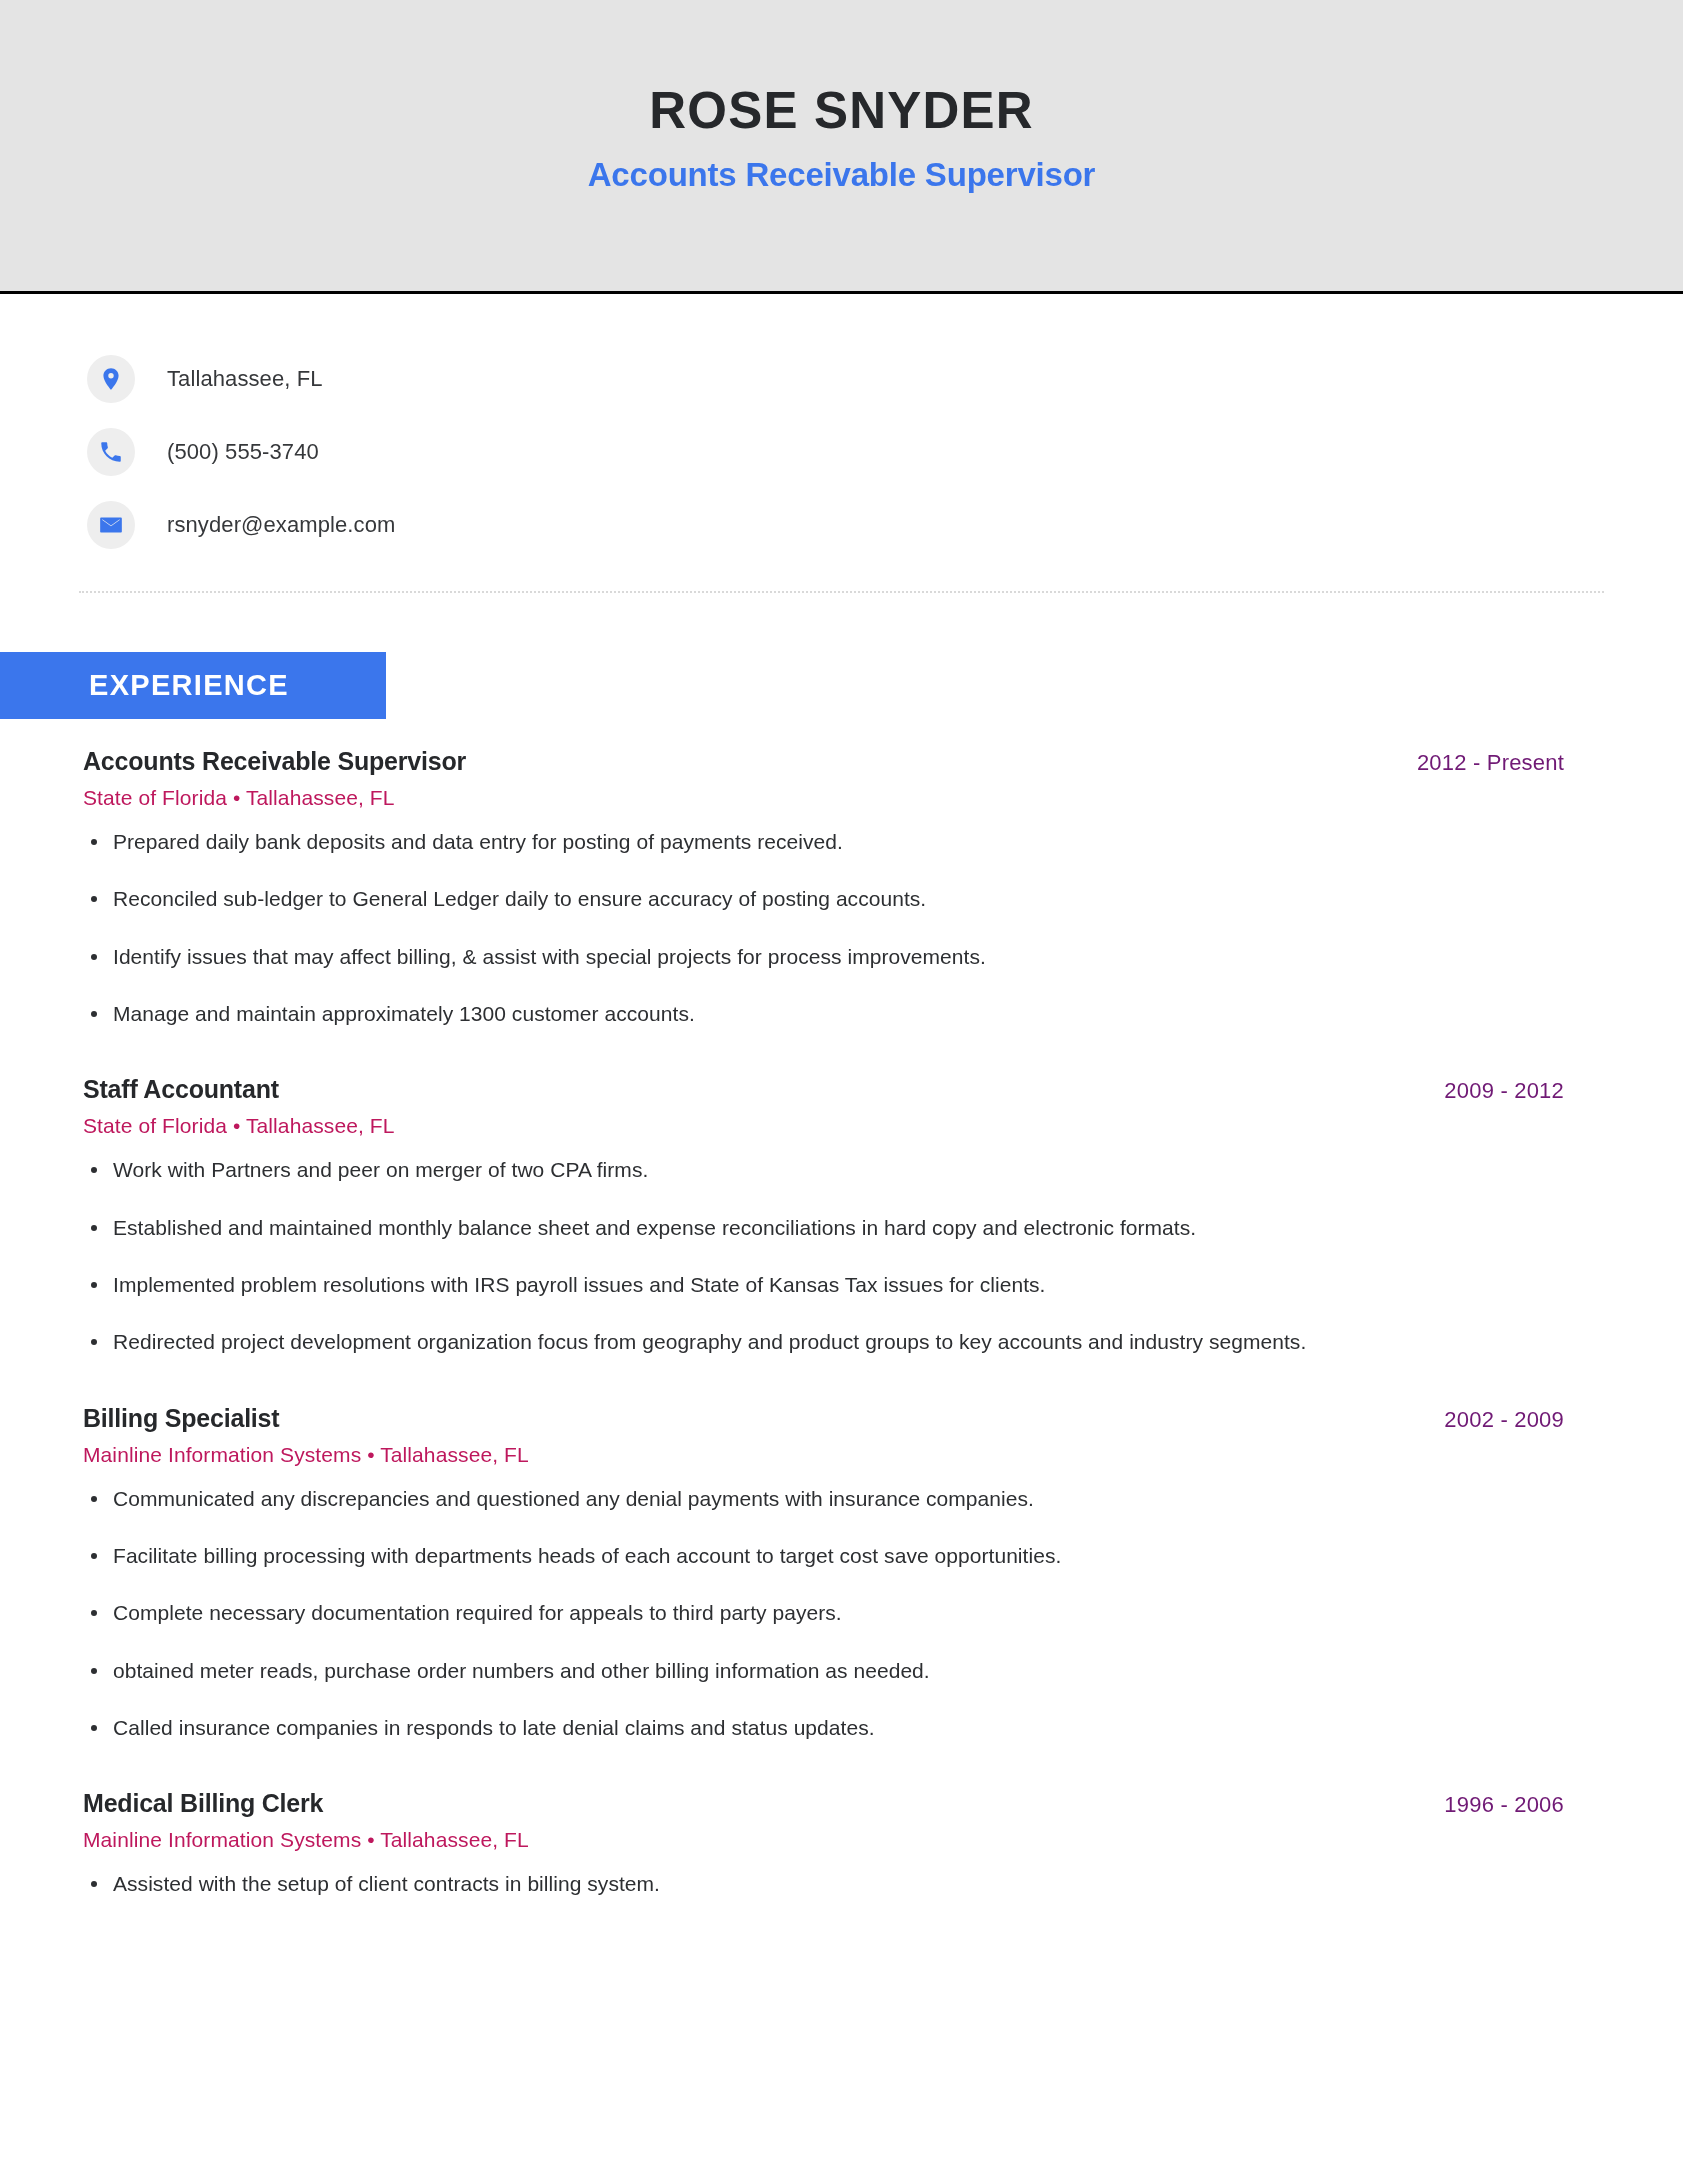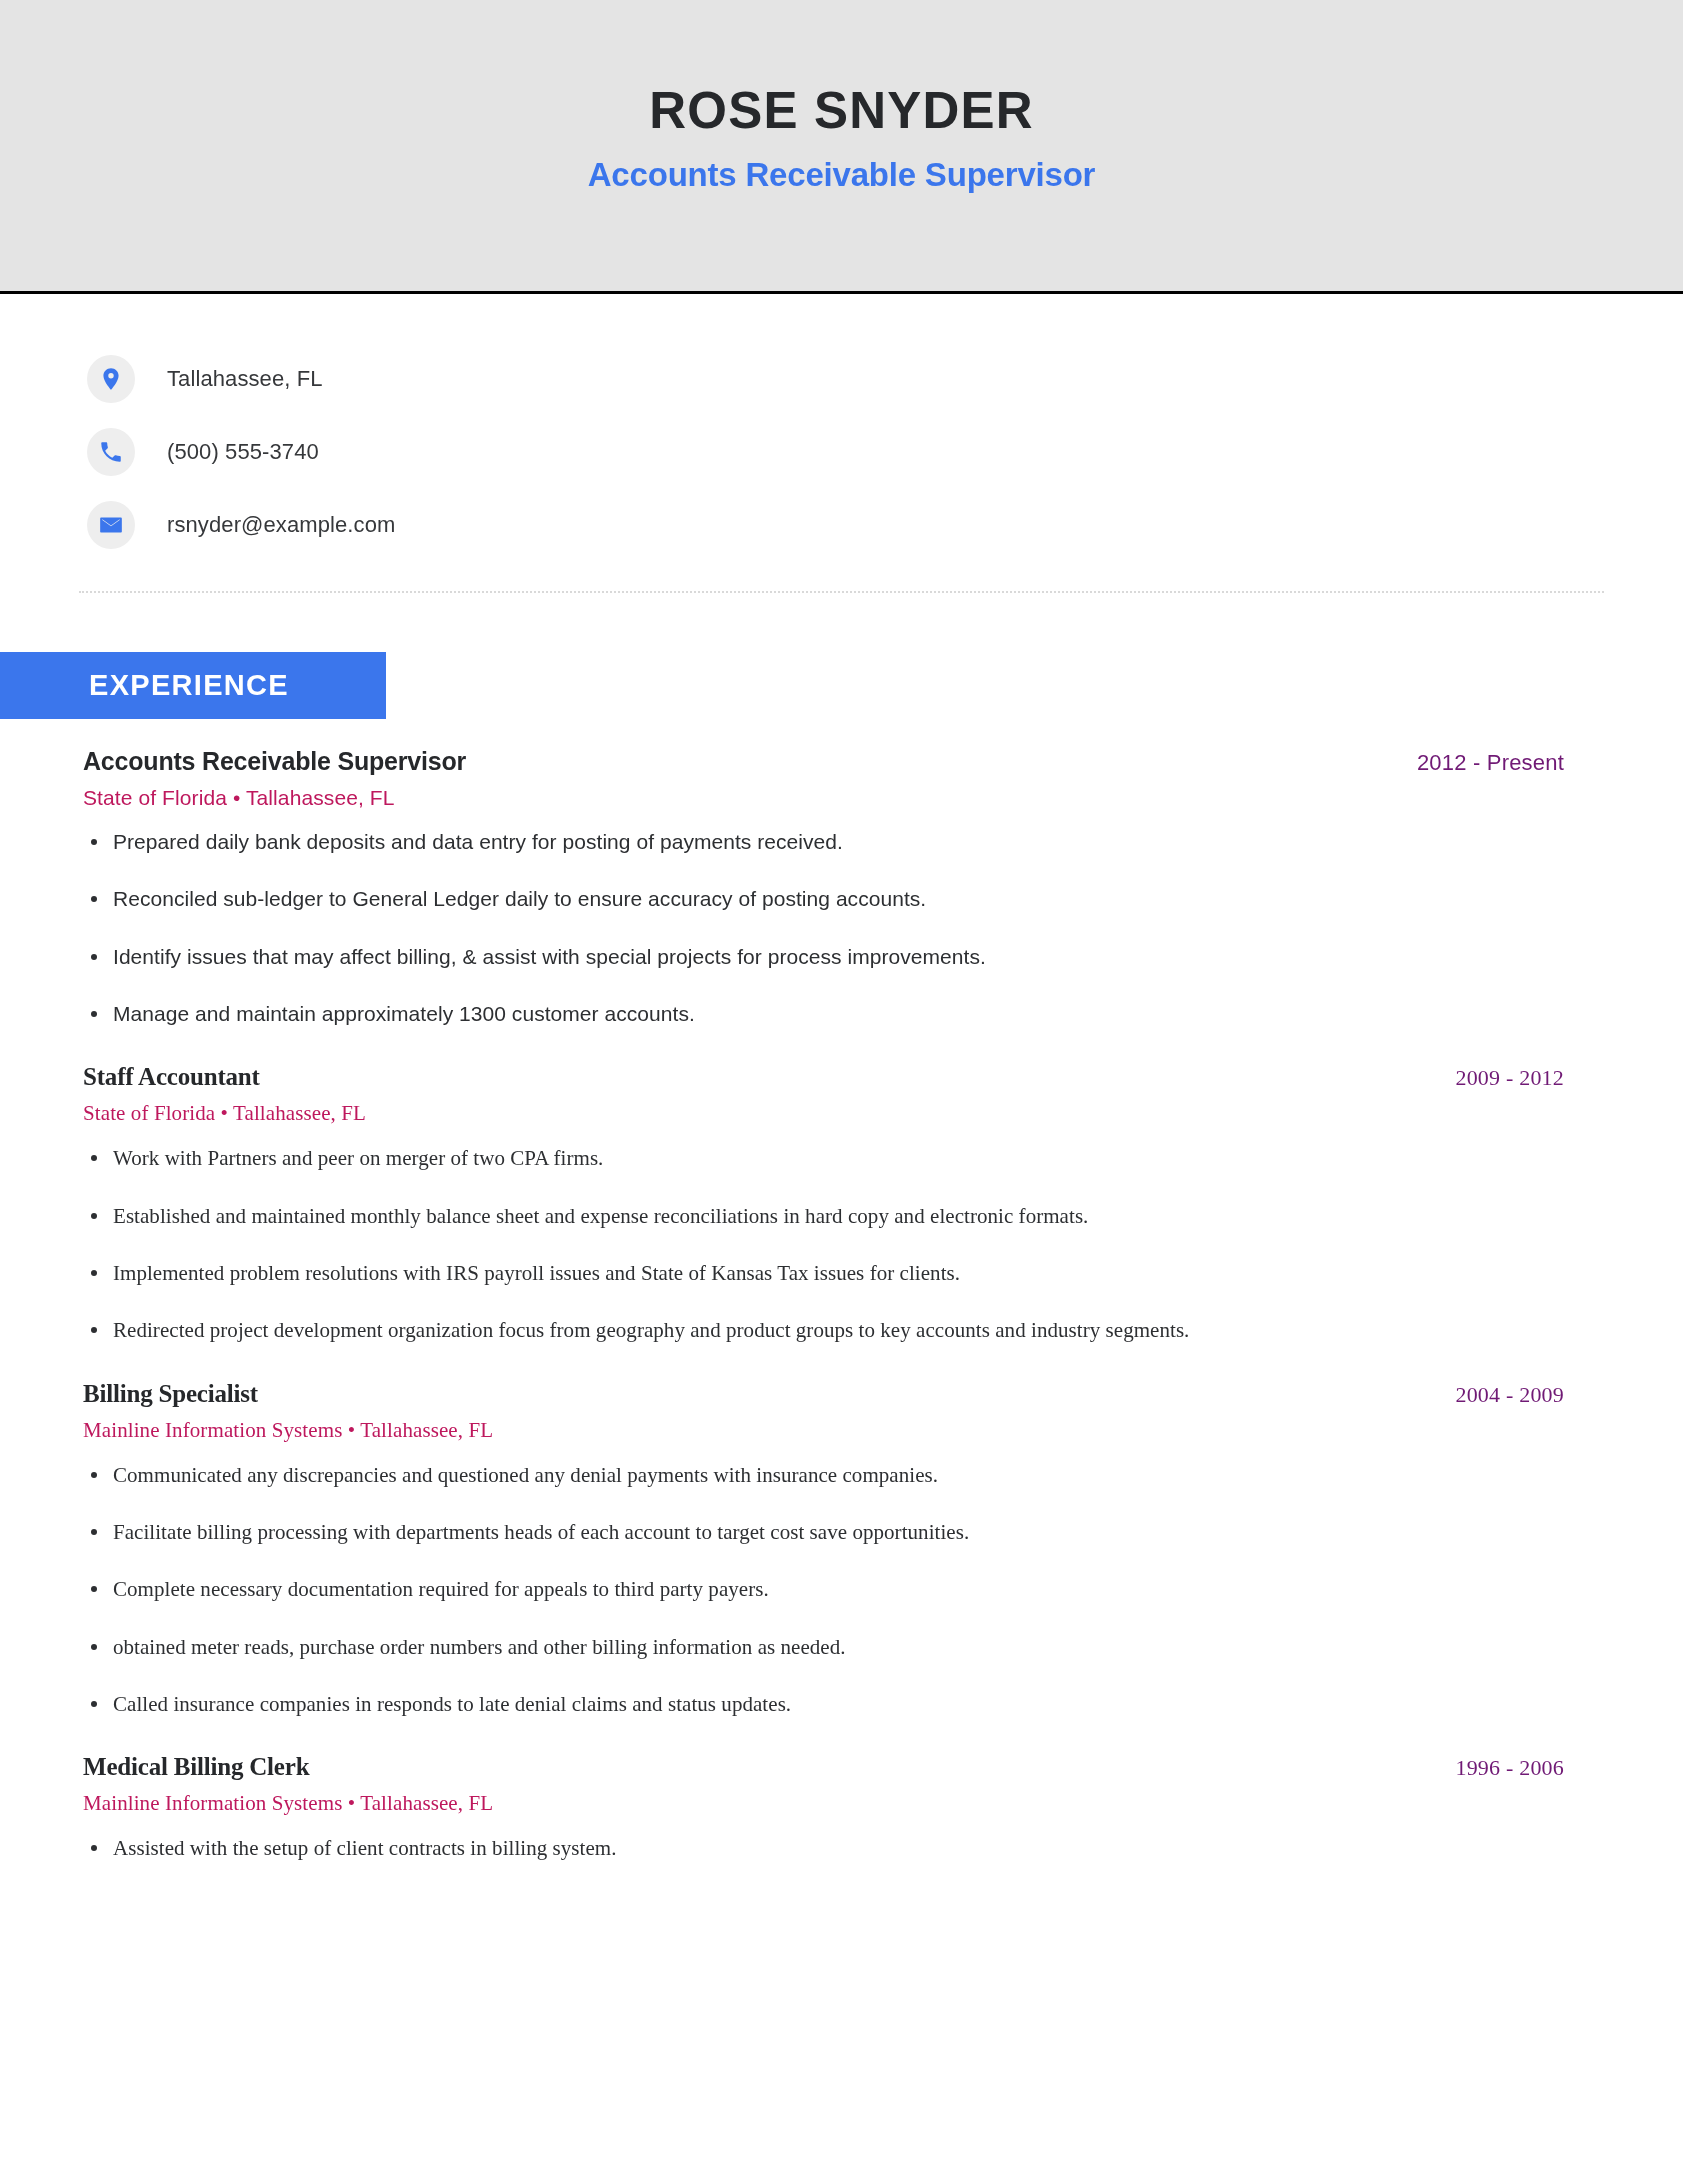--- a/index.html
+++ b/index.html
@@ -146,21 +146,21 @@
   .bullets li::before {
     content: "";
     position: absolute;
     left: 8px;
     top: 11px;
     width: 6px;
     height: 6px;
     border-radius: 50%;
     background: #2d2f32;
   }
-  .job + .job { margin-top: 4px; font-family: Liberation Serif, serif; }
+  .job + .job { margin-top: 16px; }
 </style>
 </head>
 <body>
 
 <div class="page">
 
   <div class="header">
     <div class="full-name">ROSE SNYDER</div>
     <div class="job-title">Accounts Receivable Supervisor</div>
   </div>
@@ -228,21 +228,21 @@
         <li>Work with Partners and peer on merger of two CPA firms.</li>
         <li>Established and maintained monthly balance sheet and expense reconciliations in hard copy and electronic formats.</li>
         <li>Implemented problem resolutions with IRS payroll issues and State of Kansas Tax issues for clients.</li>
         <li>Redirected project development organization focus from geography and product groups to key accounts and industry segments.</li>
       </ul>
     </div>
 
     <div class="job">
       <div class="job-head">
         <span class="job-position">Billing Specialist</span>
-        <span class="job-dates">2004 - 2009</span>
+        <span class="job-dates">2002 - 2009</span>
       </div>
       <div class="job-meta">Mainline Information Systems  •  Tallahassee, FL</div>
       <ul class="bullets">
         <li>Communicated any discrepancies and questioned any denial payments with insurance companies.</li>
         <li>Facilitate billing processing with departments heads of each account to target cost save opportunities.</li>
         <li>Complete necessary documentation required for appeals to third party payers.</li>
         <li>obtained meter reads, purchase order numbers and other billing information as needed.</li>
         <li>Called insurance companies in responds to late denial claims and status updates.</li>
       </ul>
     </div>

